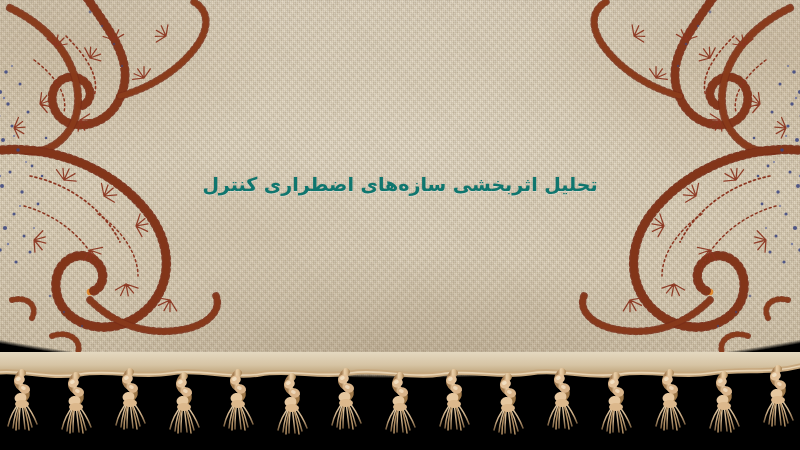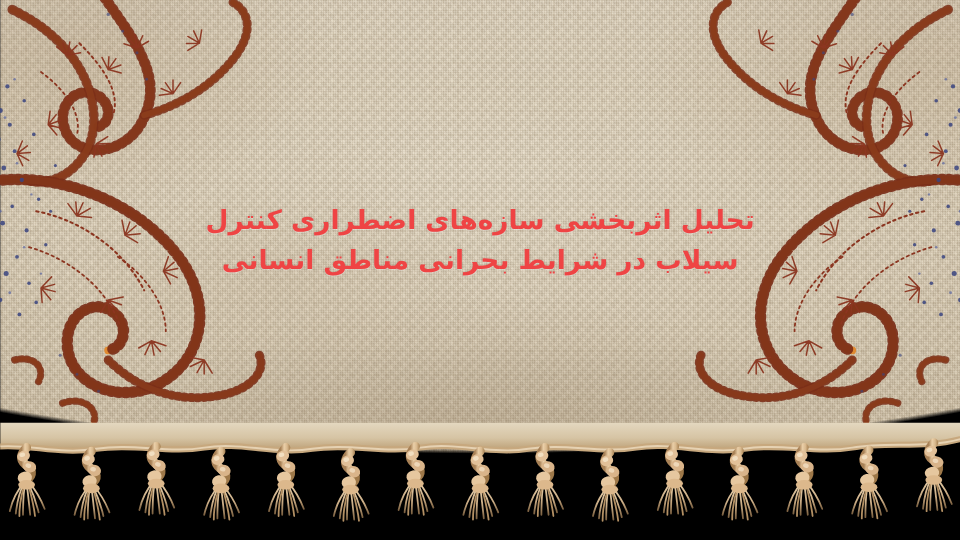--- a/index.html
+++ b/index.html
@@ -82,23 +82,23 @@
   .title-block{
     position:absolute;
     left:0;right:0;top:168px;
     text-align:center;
     pointer-events:none;
   }
   .title-line{
     display:block;
     direction:rtl;
     unicode-bidi:bidi-override;
-    color:#ef4444;
+    color:#0f766e;
     font-family:"DejaVu Sans","Liberation Sans",sans-serif;
-    font-size:22px;
+    font-size:19px;
     font-weight:700;
     line-height:33px;
     letter-spacing:0px;
     text-shadow:
        0 1px 0 rgba(255,255,255,.35),
        0 0 2px rgba(60,45,25,.20);
     white-space:nowrap;
   }
 </style>
 </head>
@@ -382,21 +382,20 @@
       </g>
       <g fill="none" stroke="#7a2e18" stroke-width="6" stroke-dasharray="1.4 3.6" stroke-linecap="round" opacity=".85">
         <path d="M18 300 C 34 296, 44 306, 38 318"></path>
         <path d="M58 336 C 74 330, 88 340, 84 352"></path>
       </g>
     </svg>
   </div>
 
   <div class="title-block">
     <span class="title-line">تحلیل اثربخشی سازه‌های اضطراری کنترل</span>
-    <span class="title-line">سیلاب در شرایط بحرانی مناطق انسانی</span>
   </div>
 
   <div class="fringe">
     <svg viewBox="0 0 800 98" aria-hidden="true">
       <defs>
         <linearGradient id="hem" x1="0" y1="0" x2="0" y2="1">
           <stop offset="0%" stop-color="#e4d8c0"></stop>
           <stop offset="55%" stop-color="#d6c4a4"></stop>
           <stop offset="100%" stop-color="#bb9e74"></stop>
         </linearGradient>

